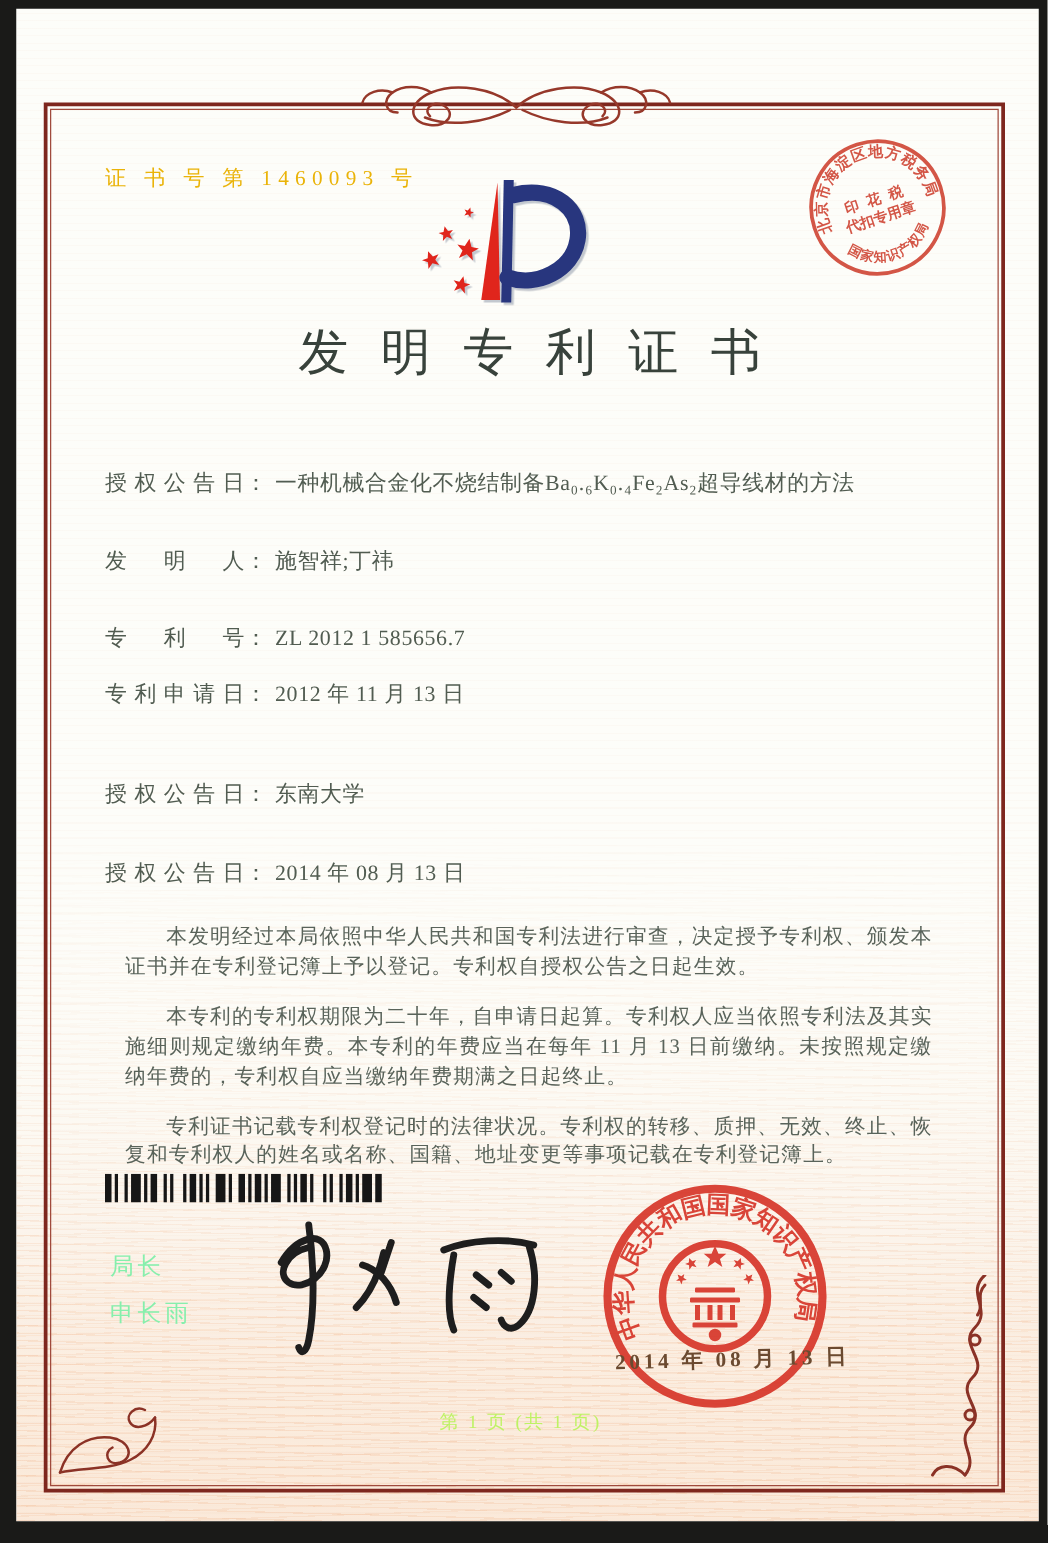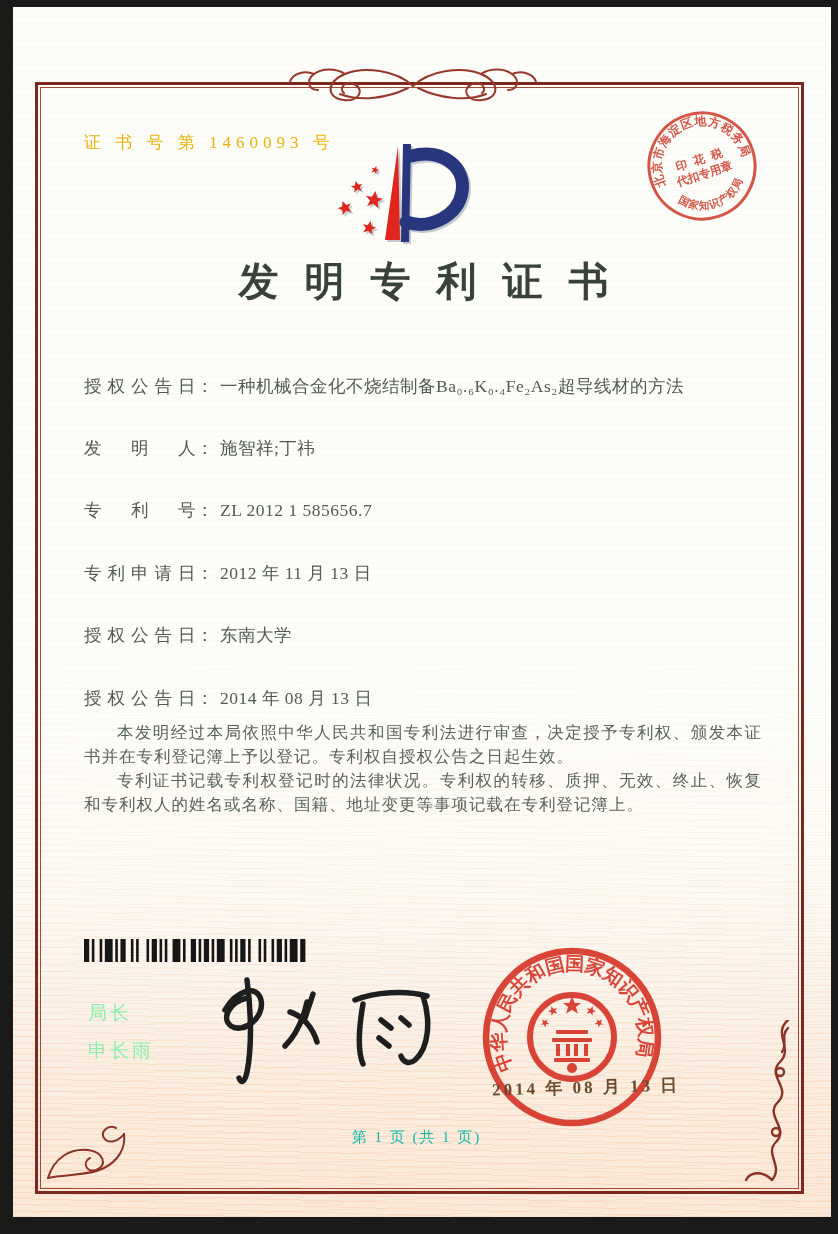--- a/index.html
+++ b/index.html
@@ -14,32 +14,32 @@
         repeating-linear-gradient(-2deg,rgba(238,168,120,.15) 0 1px,rgba(255,255,255,0) 1px 8px),
         linear-gradient(180deg,rgba(250,225,205,0),rgba(247,208,178,.45));
        -webkit-mask-image:linear-gradient(180deg,transparent 0,rgba(0,0,0,.4) 40%,#000 75%);
        mask-image:linear-gradient(180deg,transparent 0,rgba(0,0,0,.4) 40%,#000 75%)}
   .frame{position:absolute;left:35px;top:82px;width:763px;height:1106px;
        border:3px solid #7e271e}
   .frame::after{content:"";position:absolute;inset:2px;border:1px solid #a04a3c}
   .abs{position:absolute}
   .cert-no{left:84px;top:131px;font-size:17px;letter-spacing:5px;color:#eab308}
   .title{left:35px;top:254px;width:763px;text-align:center;font-size:40px;
-       letter-spacing:26px;padding-left:20px;color:#38423b;font-weight:700}
+       letter-spacing:26px;padding-left:20px;color:#38423b;font-weight:400}
   .field{left:84px;font-size:17.5px;color:#515c51;letter-spacing:.5px;white-space:nowrap}
   .field .lbl{display:inline-block;width:112px;text-align:justify;text-align-last:justify;vertical-align:bottom}
   .field .cln{margin-right:6px}
   .paras{left:84px;top:721px;width:678px;font-size:16.5px;line-height:23.9px;
        color:#59635a;text-align:justify;letter-spacing:1px}
-  .paras p{margin:0;text-indent:2em}
+  .paras p{margin:16px;text-indent:2em}
   .signer{left:88px;font-size:19px;color:#86efac;letter-spacing:3px}
   .seal-date{left:492px;top:1076px;font-size:17px;letter-spacing:3px;color:#6b4a30;
        transform:rotate(-1.5deg);font-weight:bold}
   .footer{left:35px;top:1128px;width:763px;text-align:center;font-size:15px;
-       color:#14b8a6;letter-spacing:2px}
+       color:#bef264;letter-spacing:2px}
   svg{display:block}
   .logo-svg{filter:drop-shadow(2px 2px 0 rgba(125,135,155,.45))}
 </style>
 </head>
 <body>
 
 <div class="paper">
   <div class="texture"></div>
 </div>
 
@@ -117,32 +117,33 @@
 
 <div class="abs field" style="top:374px">
   <span class="lbl">授权公告日</span><span class="cln">：</span><span>一种机械合金化不烧结制备Ba₀.₆K₀.₄Fe₂As₂超导线材的方法</span>
 </div>
 <div class="abs field" style="top:436px">
   <span class="lbl">发明人</span><span class="cln">：</span><span>施智祥;丁祎</span>
 </div>
 <div class="abs field" style="top:498px">
   <span class="lbl">专利号</span><span class="cln">：</span><span>ZL 2012 1 585656.7</span>
 </div>
-<div class="abs field" style="top:561px">
+<div class="abs field" style="top:543px">
   <span class="lbl">专利申请日</span><span class="cln">：</span><span>2012 年 11 月 13 日</span>
 </div>
 <div class="abs field" style="top:623px">
   <span class="lbl">授权公告日</span><span class="cln">：</span><span>东南大学</span>
 </div>
 <div class="abs field" style="top:686px">
   <span class="lbl">授权公告日</span><span class="cln">：</span><span>2014 年 08 月 13 日</span>
 </div>
 
 <div class="abs paras">
   <p>本发明经过本局依照中华人民共和国专利法进行审查，决定授予专利权、颁发本证书并在专利登记簿上予以登记。专利权自授权公告之日起生效。</p>
+  <p>本专利的专利权期限为二十年，自申请日起算。专利权人应当依照专利法及其实施细则规定缴纳年费。本专利的年费应当在每年 11 月 13 日前缴纳。未按照规定缴纳年费的，专利权自应当缴纳年费期满之日起终止。</p>
   <p>专利证书记载专利权登记时的法律状况。专利权的转移、质押、无效、终止、恢复和专利权人的姓名或名称、国籍、地址变更等事项记载在专利登记簿上。</p>
 </div>
 
 <svg class="abs" id="barcode" style="left:84px;top:939px" width="224" height="23" preserveAspectRatio="none">
     <rect x="0.00" y="0" width="5.21" height="23" fill="#161616"></rect>
     <rect x="7.81" y="0" width="2.60" height="23" fill="#161616"></rect>
     <rect x="15.63" y="0" width="2.60" height="23" fill="#161616"></rect>
     <rect x="20.84" y="0" width="7.81" height="23" fill="#161616"></rect>
     <rect x="31.26" y="0" width="2.60" height="23" fill="#161616"></rect>
     <rect x="36.47" y="0" width="5.21" height="23" fill="#161616"></rect>

